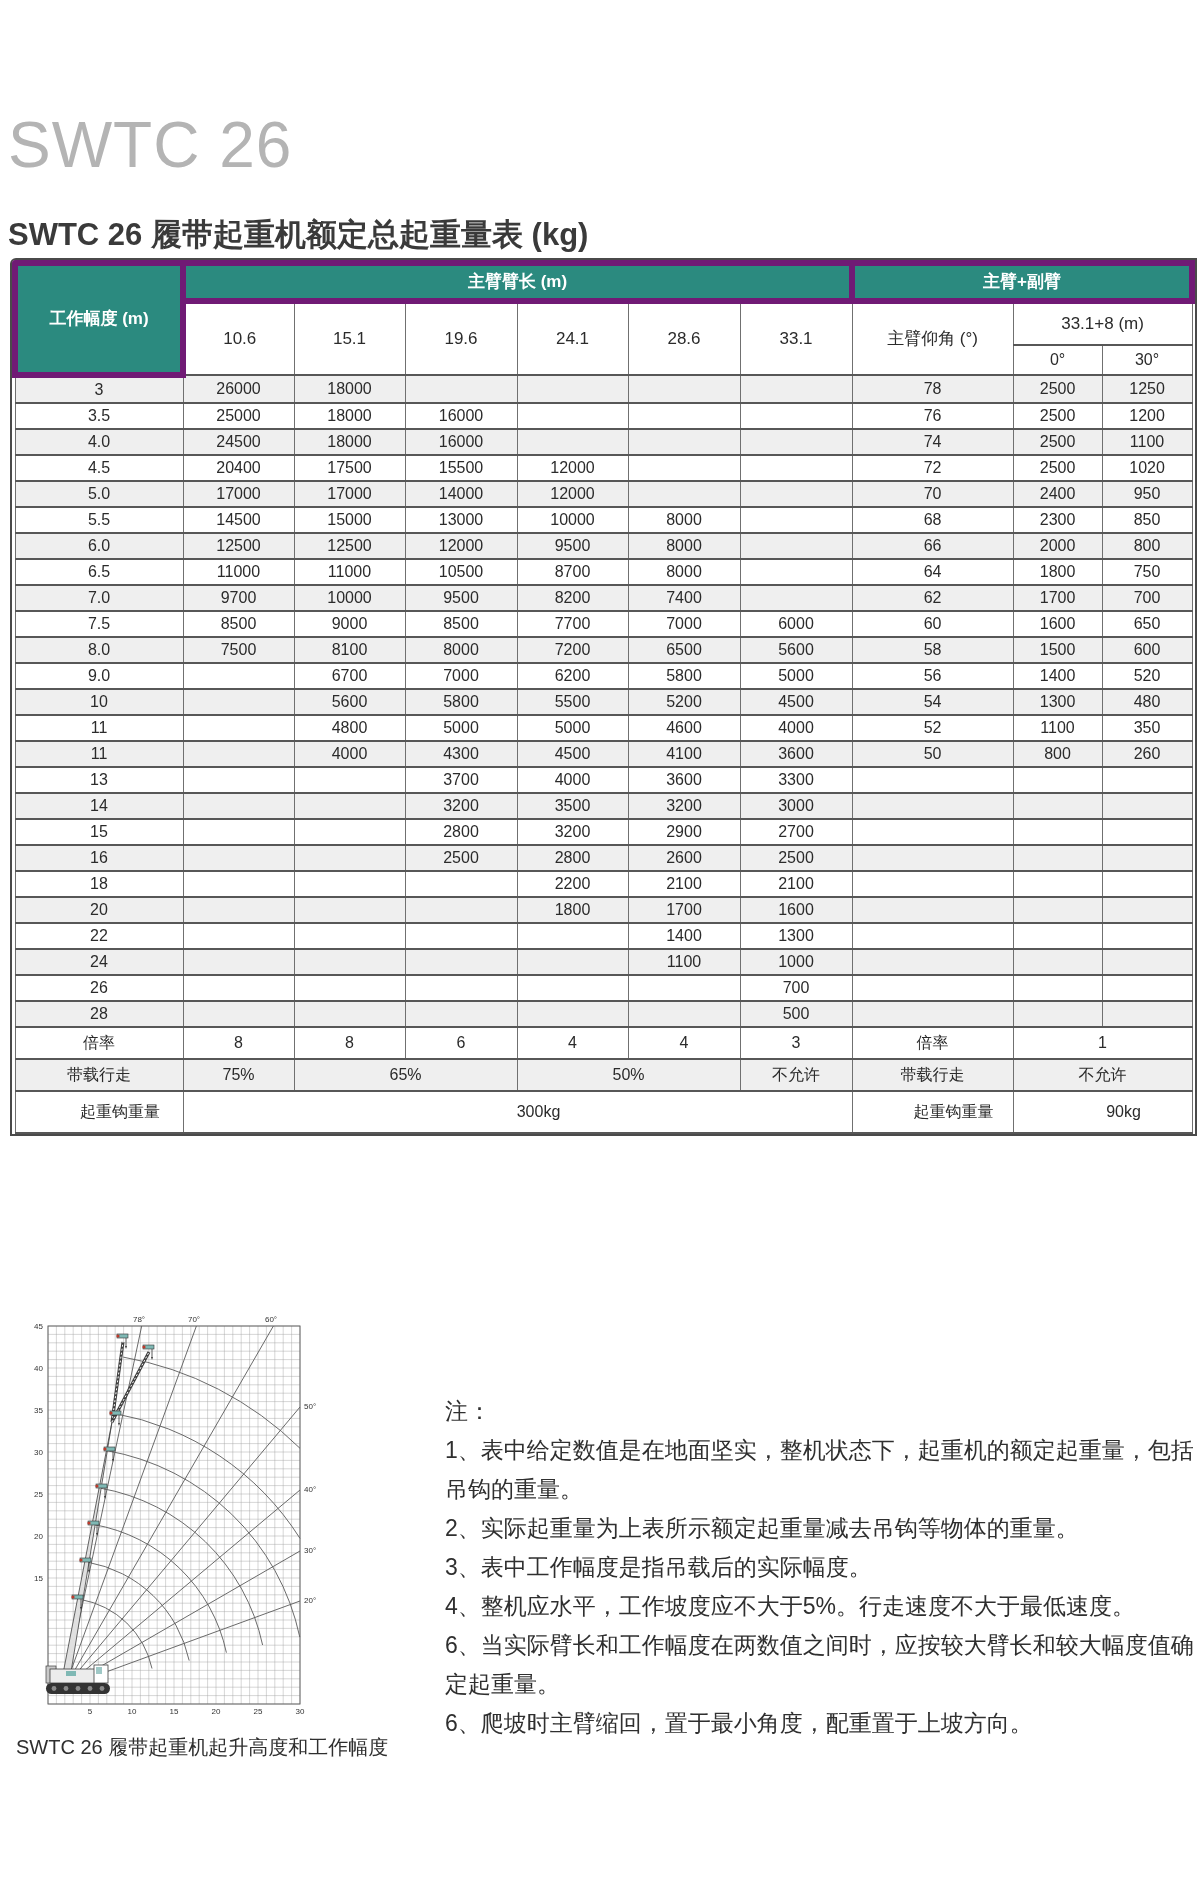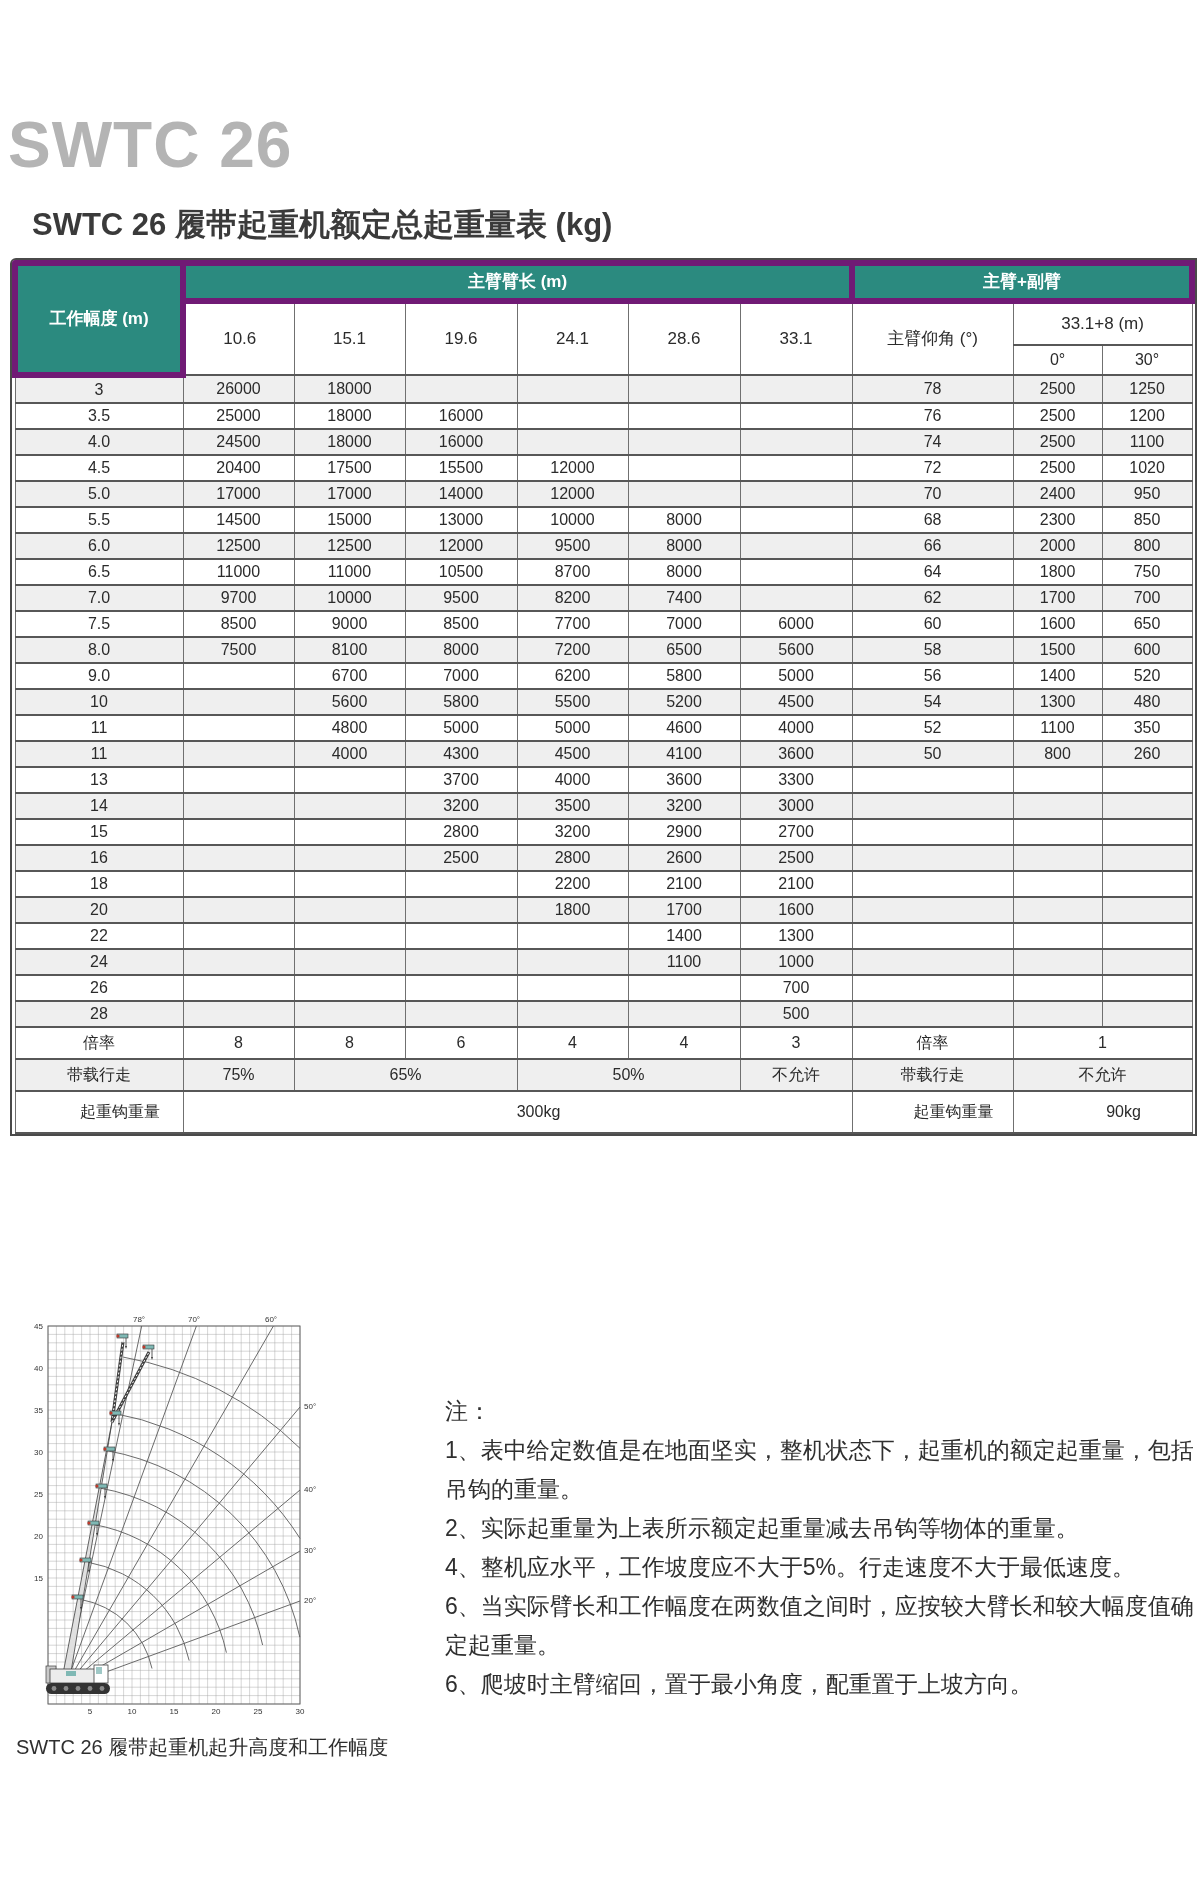--- a/index.html
+++ b/index.html
@@ -1,25 +1,25 @@
 <!DOCTYPE html>
 <html lang="zh"><head>
 <meta charset="utf-8">
 <style>
   html,body{margin:0;padding:0;}
   body{
     width:1200px;height:1901px;position:relative;background:#ffffff;
     font-family:"Liberation Sans","DejaVu Sans",sans-serif;color:#2f2f2f;
   }
   .brand-title{
-    position:absolute;left:8px;top:108px;font-size:64px;font-weight:700;
+    position:absolute;left:8px;top:108px;font-size:64px;font-weight:400;
     color:#b4b4b4;letter-spacing:1px;
   }
   .table-title{
-    position:absolute;left:8px;top:204px;font-size:31px;font-weight:700;color:#3a3a3a;margin-left:24px;
+    position:absolute;left:8px;top:214px;font-size:31px;font-weight:700;color:#3a3a3a;
   }
   .table-wrap{
     position:absolute;left:10px;top:258px;border:2px solid #4a4a4a;
     border-top-left-radius:6px;overflow:hidden;
   }
   table{border-collapse:collapse;table-layout:fixed;width:1177px;}
   th,td{
     border-left:1px solid #707070;border-right:1px solid #707070;
     border-top:2px solid #575757;border-bottom:2px solid #575757;
     text-align:center;vertical-align:middle;padding:1px 2px;
@@ -592,16 +592,17 @@
   </g>
 </svg>
 </div>
 
 <div class="chart-caption">SWTC 26 履带起重机起升高度和工作幅度</div>
 
 <div class="notes">
   <p>注：</p>
   <p>1、表中给定数值是在地面坚实，整机状态下，起重机的额定起重量，包括吊钩的重量。</p>
   <p>2、实际起重量为上表所示额定起重量减去吊钩等物体的重量。</p>
+  <p>3、表中工作幅度是指吊载后的实际幅度。</p>
   <p>4、整机应水平，工作坡度应不大于5%。行走速度不大于最低速度。</p>
   <p>6、当实际臂长和工作幅度在两数值之间时，应按较大臂长和较大幅度值确定起重量。</p>
   <p>6、爬坡时主臂缩回，置于最小角度，配重置于上坡方向。</p>
 </div>
 
 </body></html>

